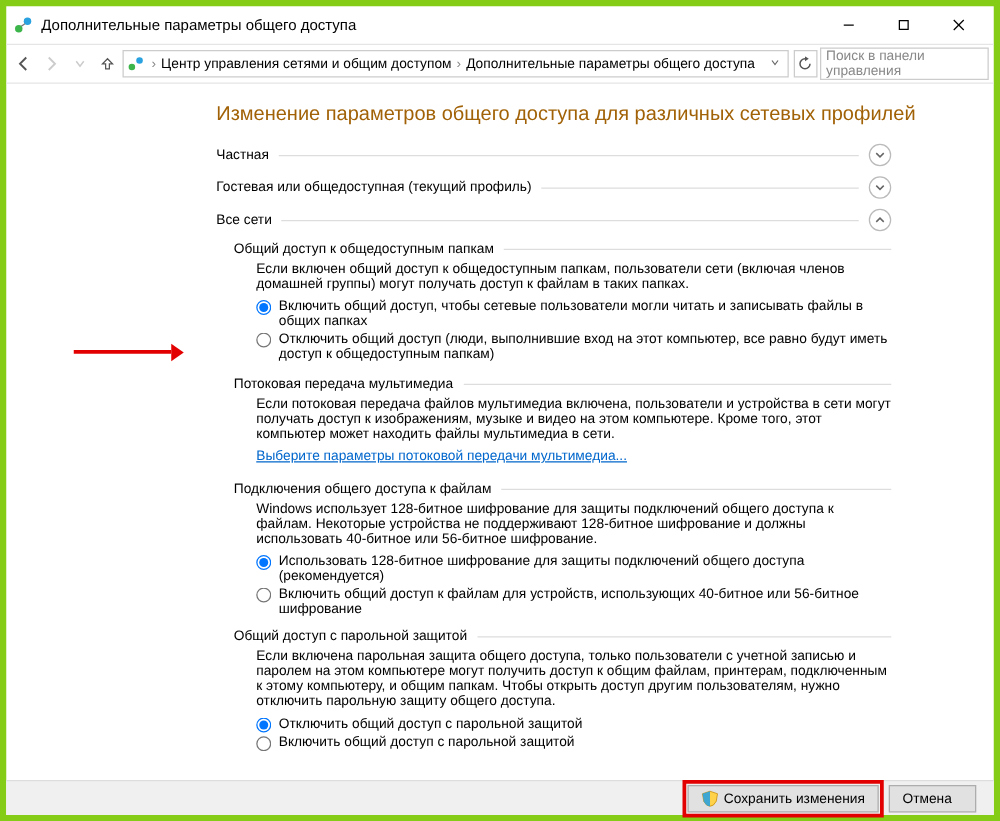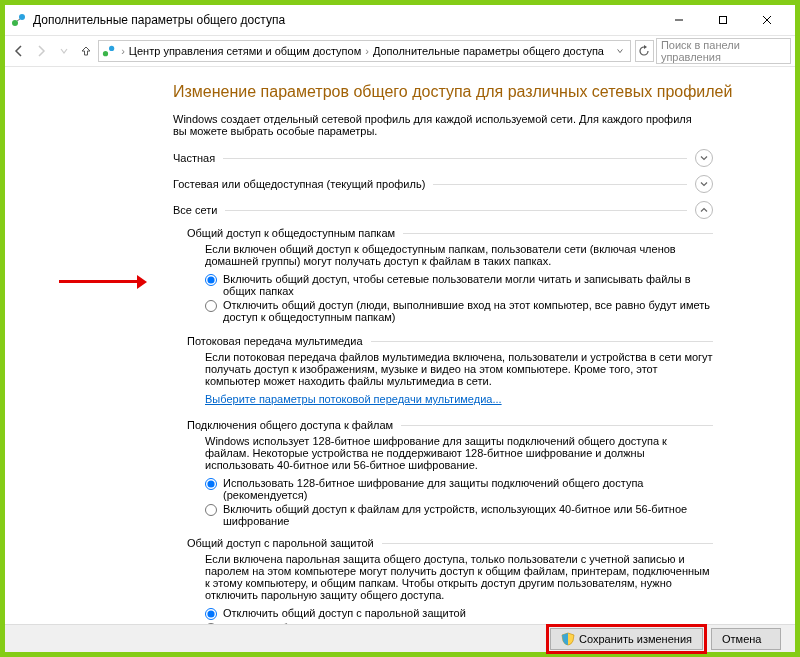--- a/index.html
+++ b/index.html
@@ -134,21 +134,20 @@
         </svg>
     </div>
     <div class="search">
       <span>Поиск в панели управления</span>
     </div>
   </div>
 
   <div class="content">
 
     <h1 class="heading">Изменение параметров общего доступа для различных сетевых профилей</h1>
-    <p class="intro">Windows создает отдельный сетевой профиль для каждой используемой сети. Для каждого профиля вы можете выбрать особые параметры.</p>
 
     <div class="group">
       <div class="group-header">
         <span class="gtitle">Частная</span>
         <span class="rule"></span>
         <span class="chev">
           <svg width="10" height="10" viewBox="0 0 10 10">
               <path d="M2 3.5 L5 6.5 L8 3.5" fill="none" stroke="#666" stroke-width="1.2"></path>
             </svg>
         </span>

